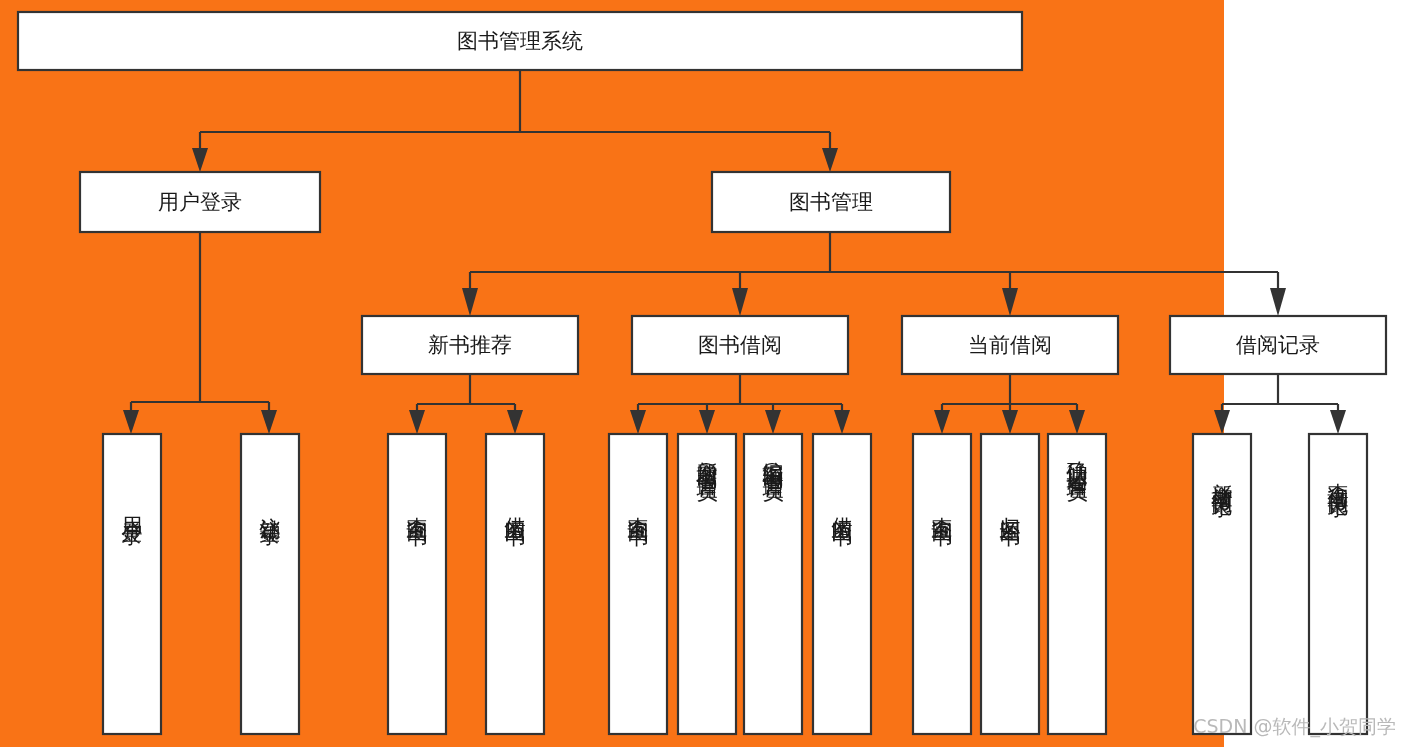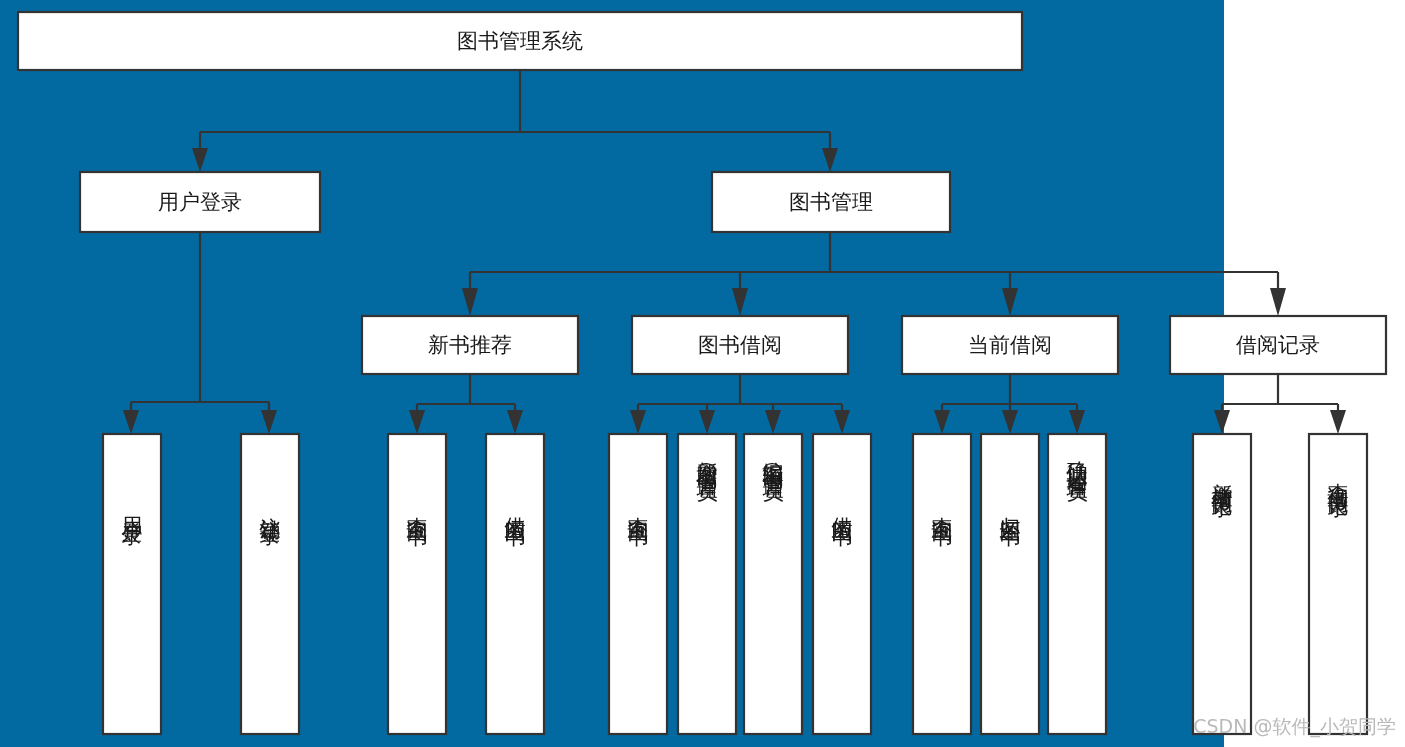--- a/index.html
+++ b/index.html
@@ -11,21 +11,21 @@
   body {
     width: 1405px;
     height: 747px;
     font-family: "DejaVu Sans", "Liberation Sans", sans-serif;
     overflow: hidden;
   }
   #diagram-root {
     position: relative;
     width: 1224px;
     height: 747px;
-    background: #0369a1;
+    background: #f97316;
   }
   svg#diagram-svg {
     position: absolute;
     left: 0;
     top: 0;
     width: 1405px;
     height: 747px;
     display: block;
   }
   .node-box {

